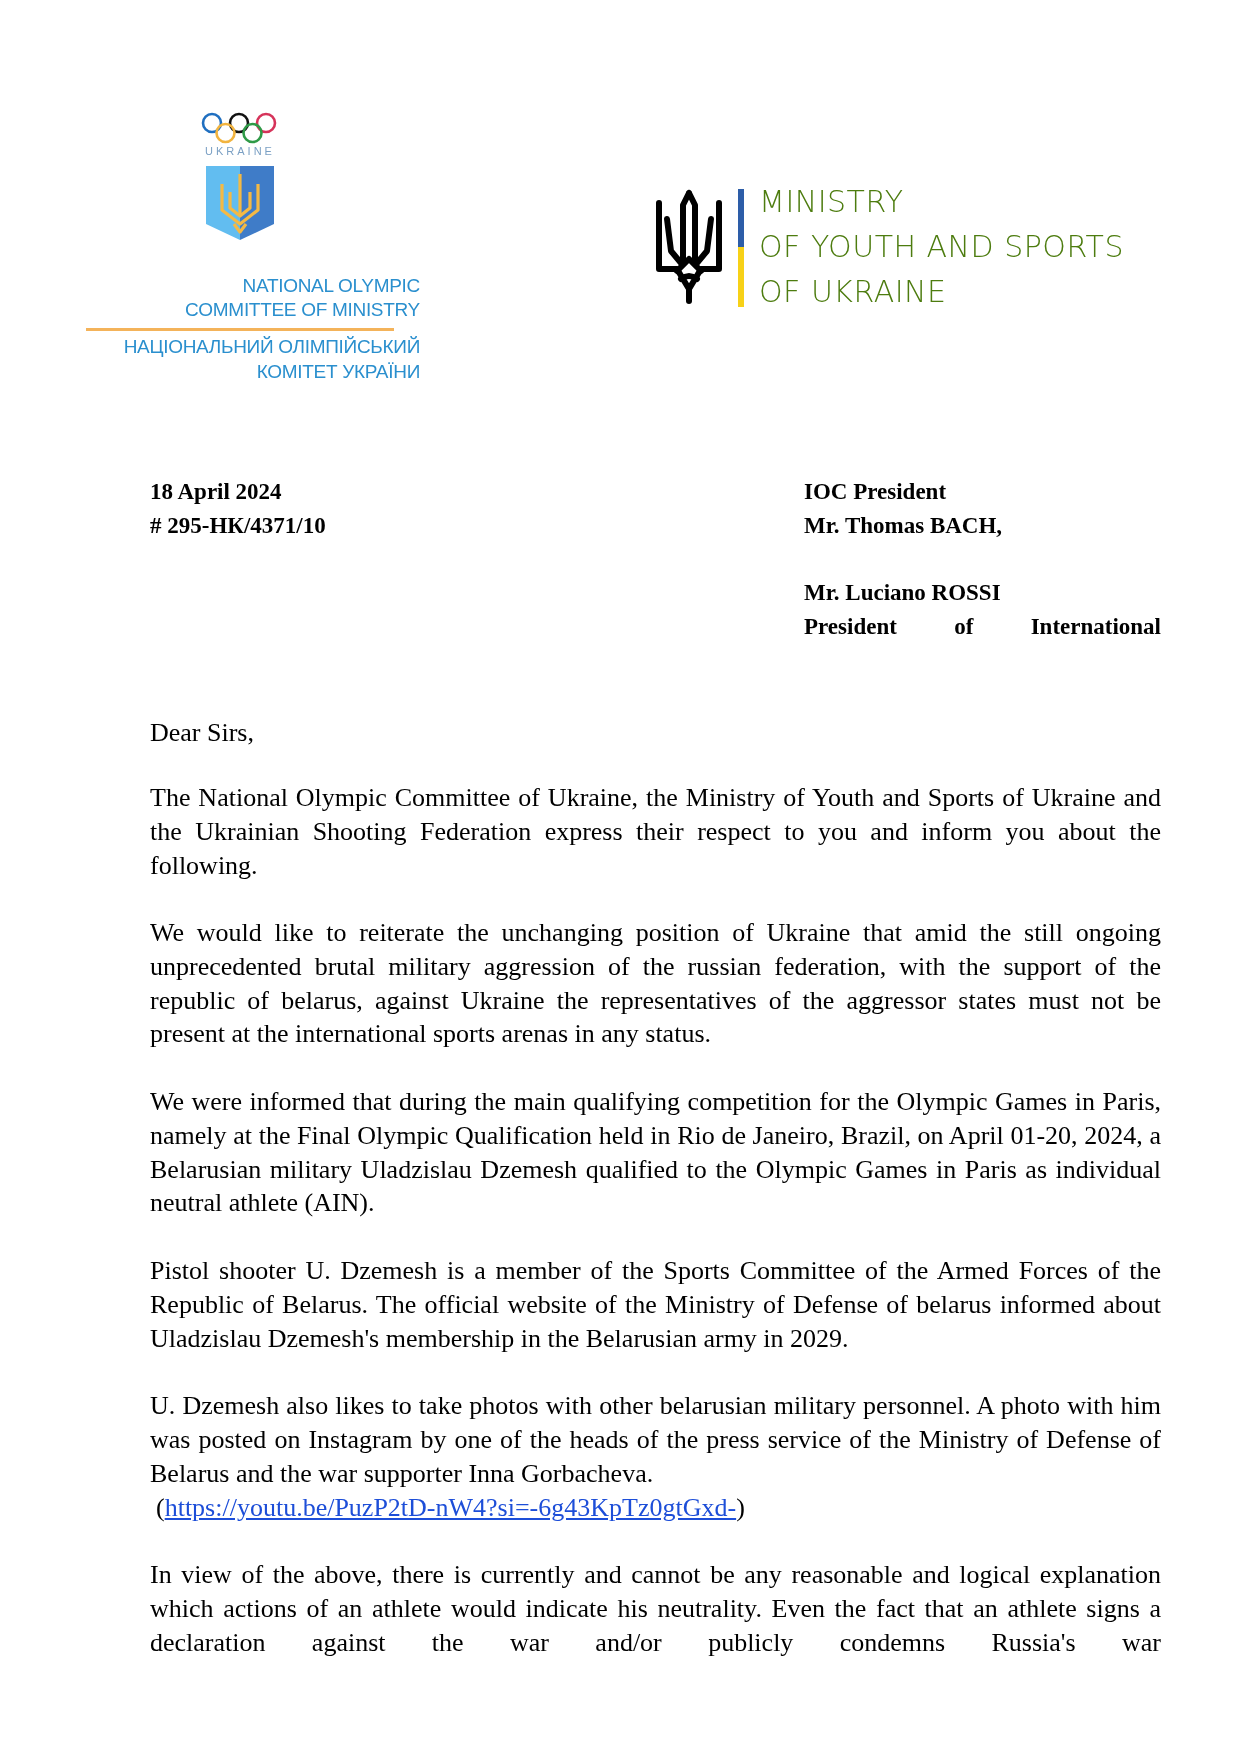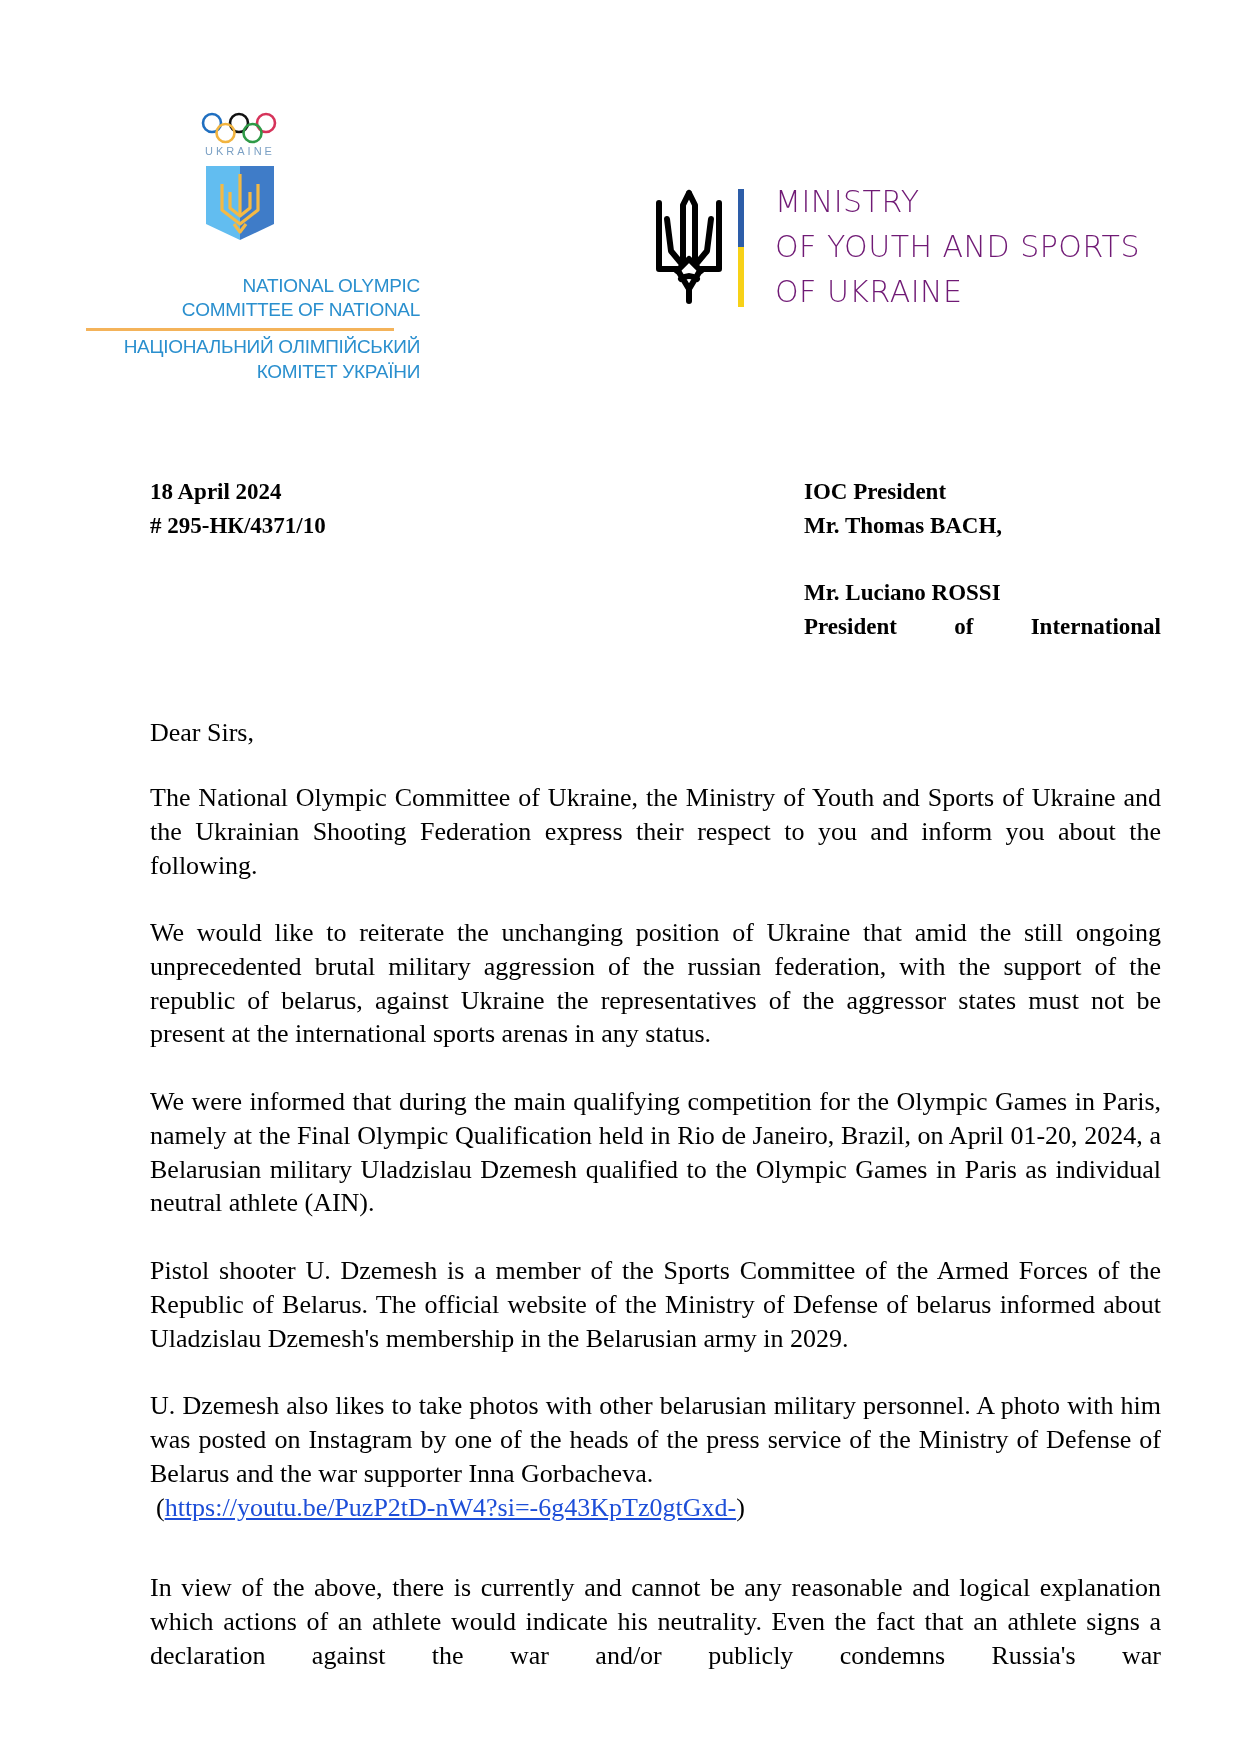--- a/index.html
+++ b/index.html
@@ -12,21 +12,21 @@
   .noc-ukraine { position: absolute; left: 0; width: 360px; top: 45px; text-align: center; font-family: "Liberation Sans", sans-serif; font-size: 11px; letter-spacing: 3px; color: #7ba0c4; }
   .noc-shield { position: absolute; left: 146px; top: 66px; width: 68px; height: 74px; }
   .noc-line { position: absolute; left: 0; width: 360px; text-align: right; font-family: Liberation Sans, sans-serif; color: #2a8fce; font-size: 19px; line-height: 22px; letter-spacing: -0.3px; }
   .noc-rule { position: absolute; left: 26px; width: 308px; top: 228px; height: 3px; background: #f4b35a; }
 
   
   #ministry-logo { left: 645px; top: 185px; width: 520px; height: 150px; }
   .min-trident { position: absolute; left: 8px; top: 4px; width: 72px; height: 116px; }
   .min-bar-blue { position: absolute; left: 93px; top: 4px; width: 6px; height: 58px; background: #2d5da8; }
   .min-bar-yellow { position: absolute; left: 93px; top: 62px; width: 6px; height: 60px; background: #f7d117; }
-  .min-text { position: absolute; left: 130px; font-family: "DejaVu Sans", sans-serif; font-weight: 300; font-size: 30px; line-height: 34px; color: #701a75; letter-spacing: 0.5px; }
+  .min-text { position: absolute; left: 114px; font-family: "DejaVu Sans", sans-serif; font-weight: 300; font-size: 30px; line-height: 34px; color: #4d7c0f; letter-spacing: 0.5px; }
 
   
   .hdr { font-weight: bold; font-size: 23px; line-height: 34px; margin-top: 32px; }
   #date-block { left: 150px; top: 443px; }
   #recipients { left: 804px; top: 443px; width: 357px; }
   .recip-gap { height: 33px; }
   .justify-line { text-align: justify; text-align-last: justify; }
 
   
   .body-text { position: absolute; left: 150px; width: 1011px; font-size: 26px; line-height: 33.8px; }
@@ -49,21 +49,21 @@
     <path d="M0 0 H34 V74 L0 58 Z" fill="#62bdf0"></path>
     <path d="M34 0 H68 V58 L34 74 Z" fill="#3f7cc8"></path>
     <g fill="none" stroke="#f4b944" stroke-width="3.2" stroke-linejoin="round">
       <path d="M34 8 V50"></path>
       <path d="M16 18 V44 L34 58 L52 44 V18"></path>
       <path d="M24 26 V42 L34 50 L44 42 V26"></path>
       <path d="M28 58 L34 66 L40 58"></path>
     </g>
   </svg>
   <div class="noc-line" style="top:175px">NATIONAL OLYMPIC</div>
-  <div class="noc-line" style="top:199px">COMMITTEE OF NATIONAL</div>
+  <div class="noc-line" style="top:199px">COMMITTEE OF MINISTRY</div>
   <div class="noc-rule"></div>
   <div class="noc-line" style="top:236px">НАЦІОНАЛЬНИЙ ОЛІМПІЙСЬКИЙ</div>
   <div class="noc-line" style="top:261px">КОМІТЕТ УКРАЇНИ</div>
 </div>
 
 <div id="ministry-logo" class="abs">
   <svg class="min-trident" viewBox="0 0 72 116">
     <g fill="none" stroke="#000" stroke-width="6" stroke-linejoin="round" stroke-linecap="round">
       <path d="M36 4 L30 16 V70 M36 4 L42 16 V70"></path>
       <path d="M6 14 V80 H24 L36 100 L48 80 H66 V14"></path>
@@ -98,13 +98,13 @@
 <p class="para" style="top:781px">The National Olympic Committee of Ukraine, the Ministry of Youth and Sports of Ukraine and the Ukrainian Shooting Federation express their respect to you and inform you about the following.</p>
 <p class="para" style="top:916px">We would like to reiterate the unchanging position of Ukraine that amid the still ongoing unprecedented brutal military aggression of the russian federation, with the support of the republic of belarus, against Ukraine the representatives of the aggressor states must not be present at the international sports arenas in any status.</p>
 <p class="para" style="top:1085px">We were informed that during the main qualifying competition for the Olympic Games in Paris, namely at the Final Olympic Qualification held in Rio de Janeiro, Brazil, on April 01-20, 2024, a Belarusian  military Uladzislau Dzemesh qualified to the Olympic Games in Paris as individual neutral athlete (AIN).</p>
 <p class="para" style="top:1254px">Pistol shooter U. Dzemesh is a member of the Sports Committee of the Armed Forces of the Republic of Belarus. The official website of the Ministry of Defense of belarus informed about Uladzislau  Dzemesh's membership in the Belarusian army in 2029.</p>
 <p class="para" style="top:1389px">U. Dzemesh also likes to take photos with other belarusian military personnel. A photo with him was posted on Instagram by one of the heads of the press service of the Ministry of Defense of Belarus and the war supporter Inna Gorbacheva.</p>
 
 <div class="body-text" style="top:1491px; left:156px;">
   <span>(</span><a class="link" href="#">https://youtu.be/PuzP2tD-nW4?si=-6g43KpTz0gtGxd-</a><span>)</span>
 </div>
 
-<p class="para" style="top:1558px; text-align-last: justify; margin-top: 13px;">In view of the above, there is currently and cannot be any reasonable and logical explanation which actions of an athlete would indicate his neutrality. Even the fact that an athlete signs a declaration against the war and/or publicly condemns Russia's war</p>
+<p class="para" style="top:1558px; text-align-last: justify;">In view of the above, there is currently and cannot be any reasonable and logical explanation which actions of an athlete would indicate his neutrality. Even the fact that an athlete signs a declaration against the war and/or publicly condemns Russia's war</p>
 
 </body></html>

